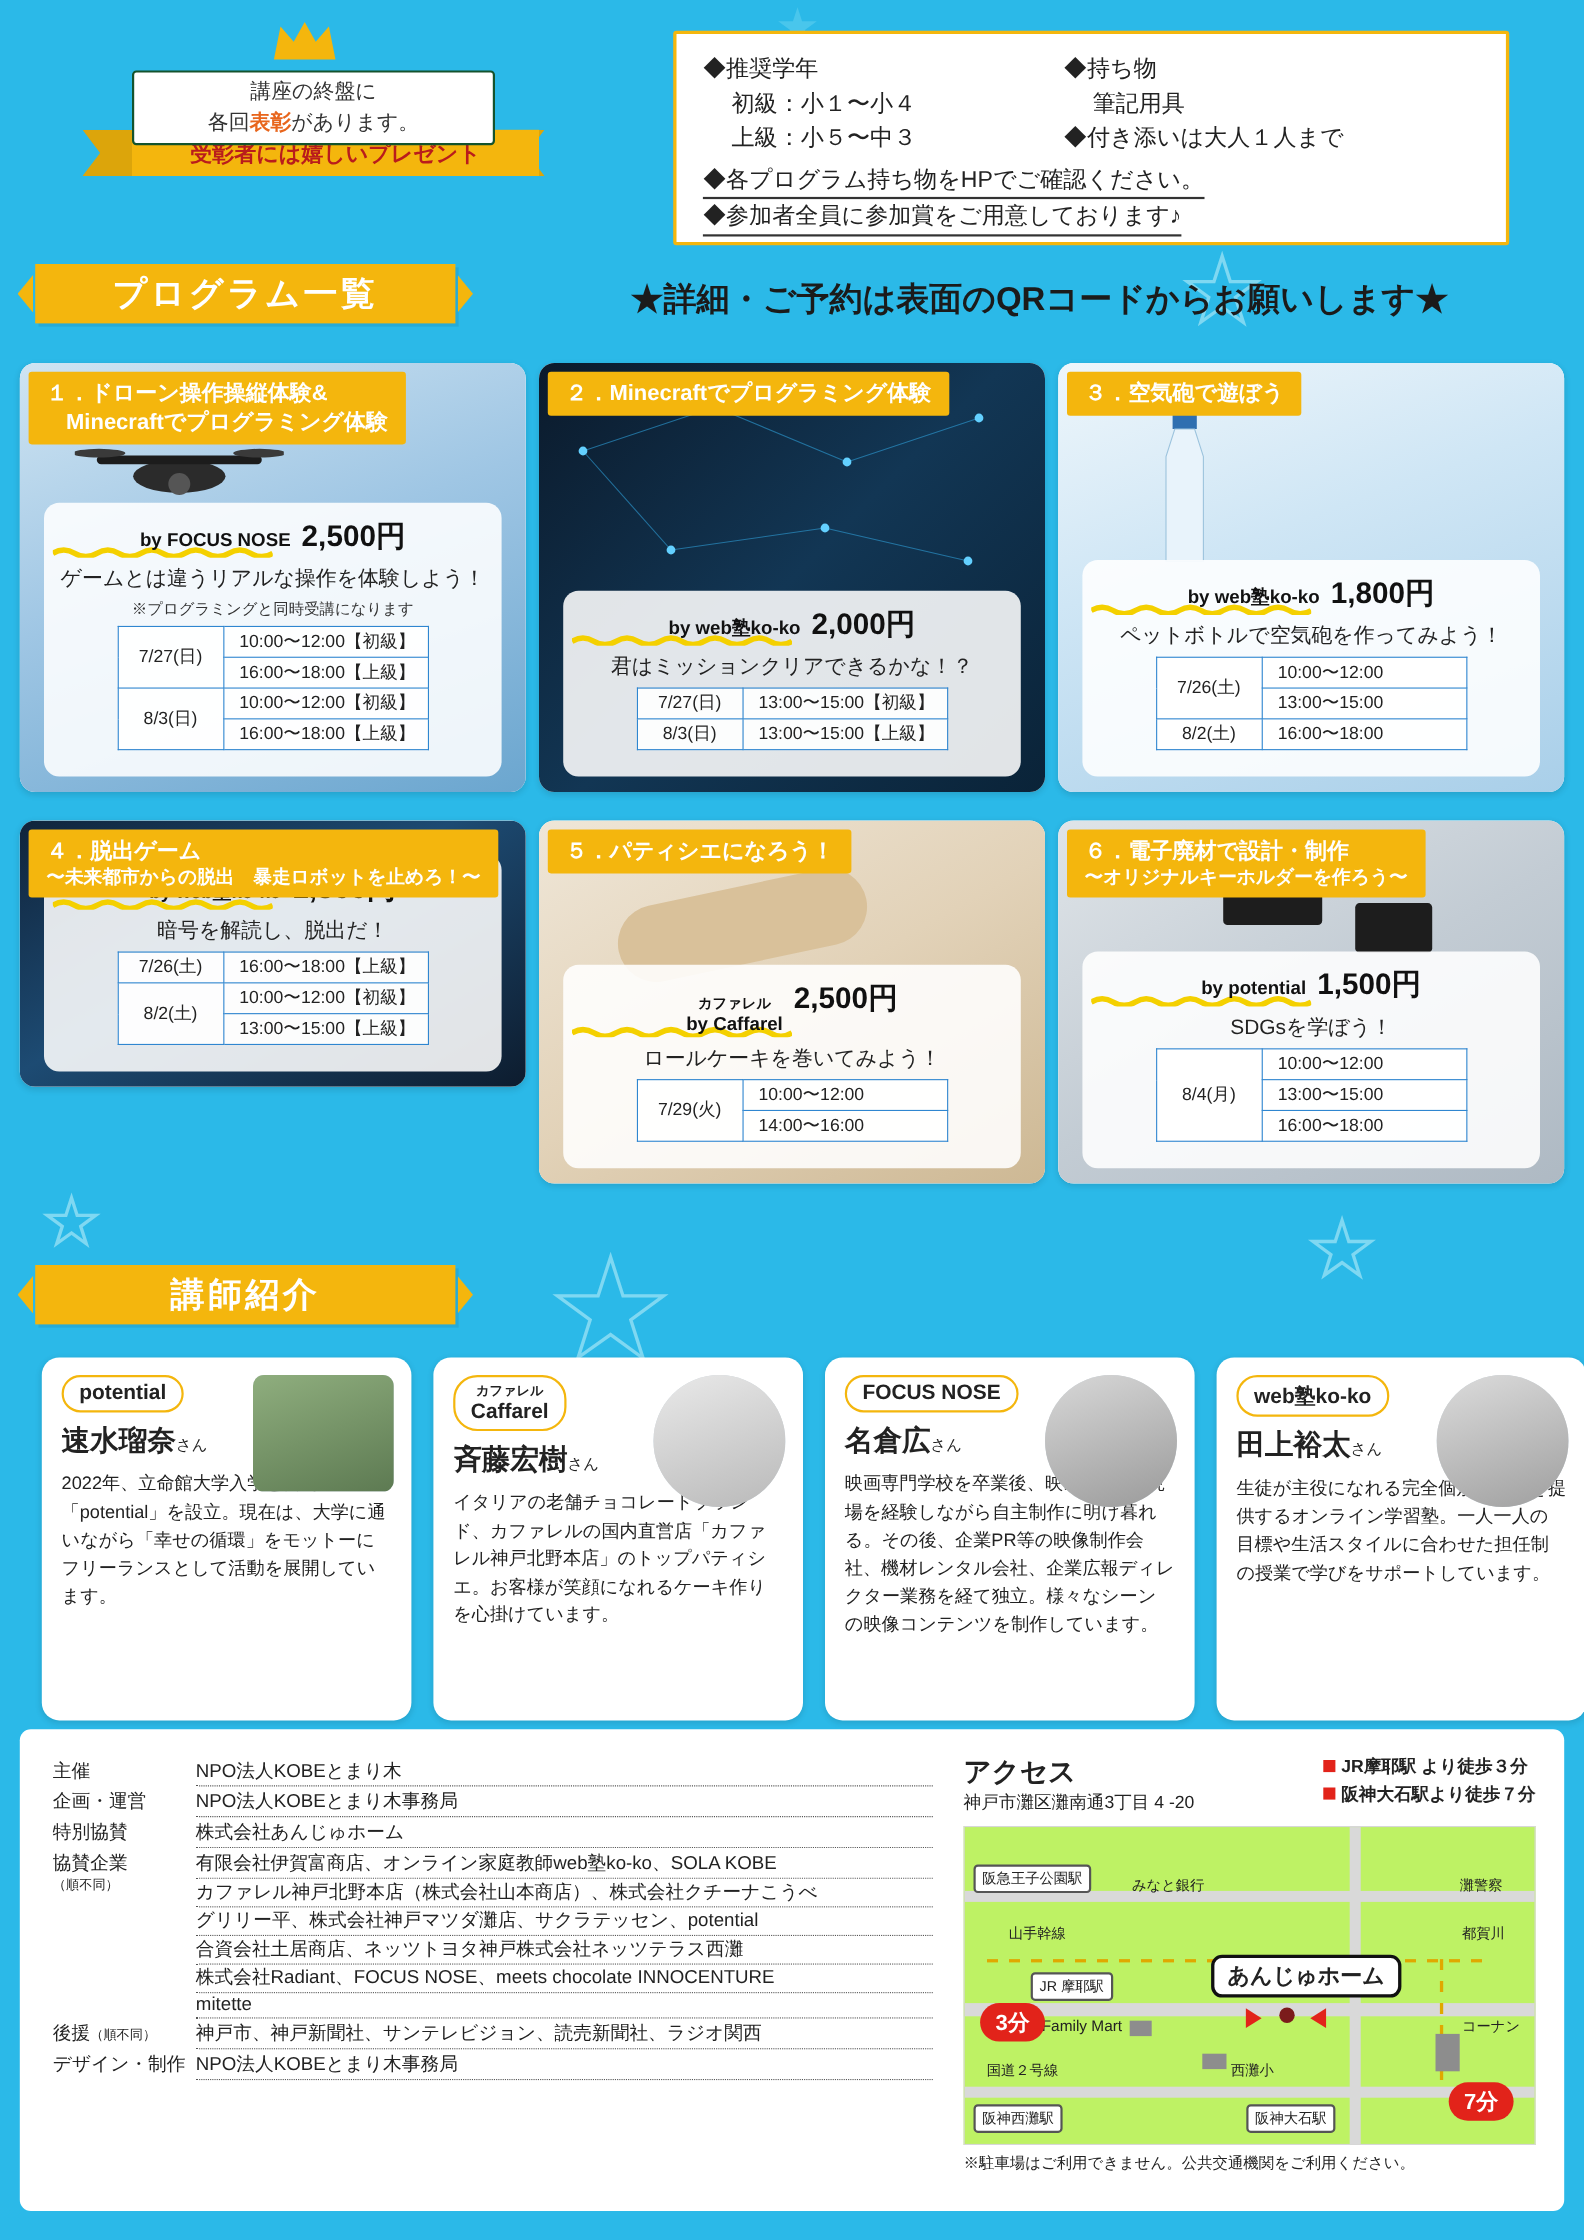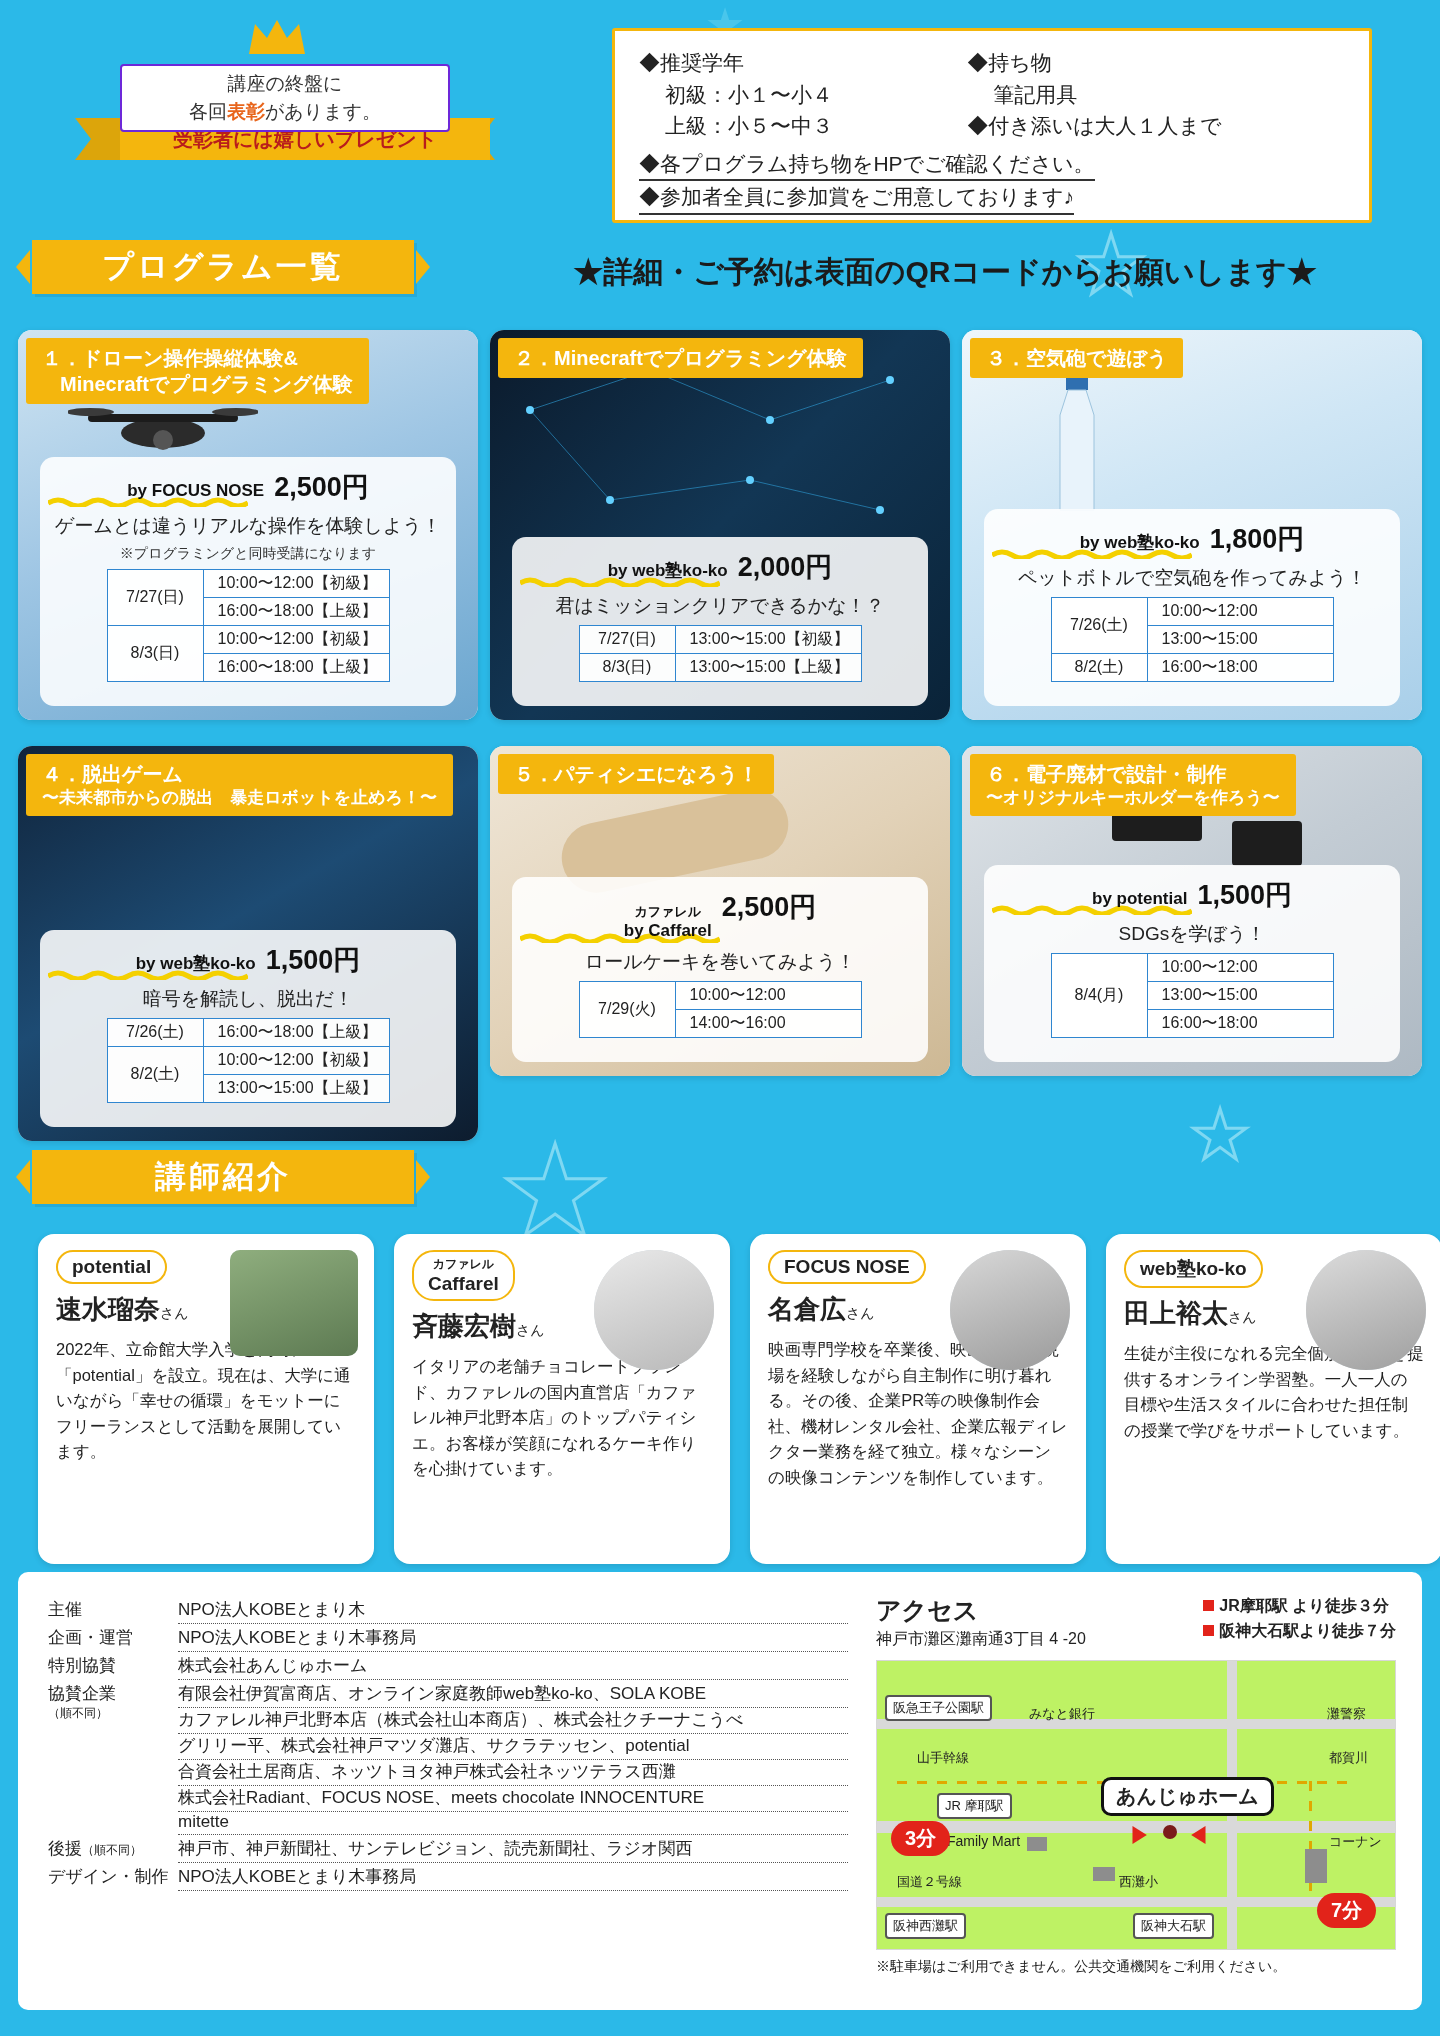--- a/index.html
+++ b/index.html
@@ -24,21 +24,21 @@
   }
   .star.outline { color:transparent; -webkit-text-stroke:3px #7fd8f2; }
 
   
   .ribbon-wrap { position:absolute; left:55px; top:22px; width:430px; height:160px; }
   .crown {
     position:absolute; left:192px; top:-4px; width:60px; height:38px;
   }
   .ribbon-box {
     position:absolute; left:65px; top:42px; width:330px; height:68px;
-    border:2px solid #6d28d9; background:#fff; border-radius:4px;
+    border:2px solid #14532d; background:#fff; border-radius:4px;
     display:flex; flex-direction:column; align-items:center; justify-content:center;
     font-size:19px; color:#333; line-height:1.45; z-index:3;
   }
   .ribbon-box .hl { color:#e8651c; font-weight:bold; }
   .ribbon-band {
     position:absolute; left:20px; top:96px; width:420px; height:42px; z-index:2;
   }
   .ribbon-band .band-main {
     position:absolute; left:45px; top:0; width:370px; height:42px;
     background:#f4b60d; display:flex; align-items:center; justify-content:center;
@@ -374,21 +374,21 @@
           </tr>
           <tr>
             <td class="date">8/2(土)</td>
             <td class="slot">16:00〜18:00</td>
           </tr>
         </tbody>
           </table>
       </div>
     </div>
 
-    <div class="card" style="left:0;top:416px;height:395px;">
+    <div class="card" style="left:0;top:416px;height:242px;">
       <div class="ph ph4"></div>
       <div class="card-title">
         <span>４．脱出ゲーム</span>
         <span class="t2" style="padding-left:0;font-size:17px;">〜未来都市からの脱出　暴走ロボットを止めろ！〜</span>
       </div>
       <div class="panel">
         <div class="price-row">
           <svg class="squiggle" viewBox="0 0 200 10" preserveAspectRatio="none">
               <path d="M0 6 Q10 0 20 6 T40 6 T60 6 T80 6 T100 6 T120 6 T140 6 T160 6 T180 6 T200 6" stroke="#f4d000" stroke-width="5" fill="none"></path>
             </svg>

